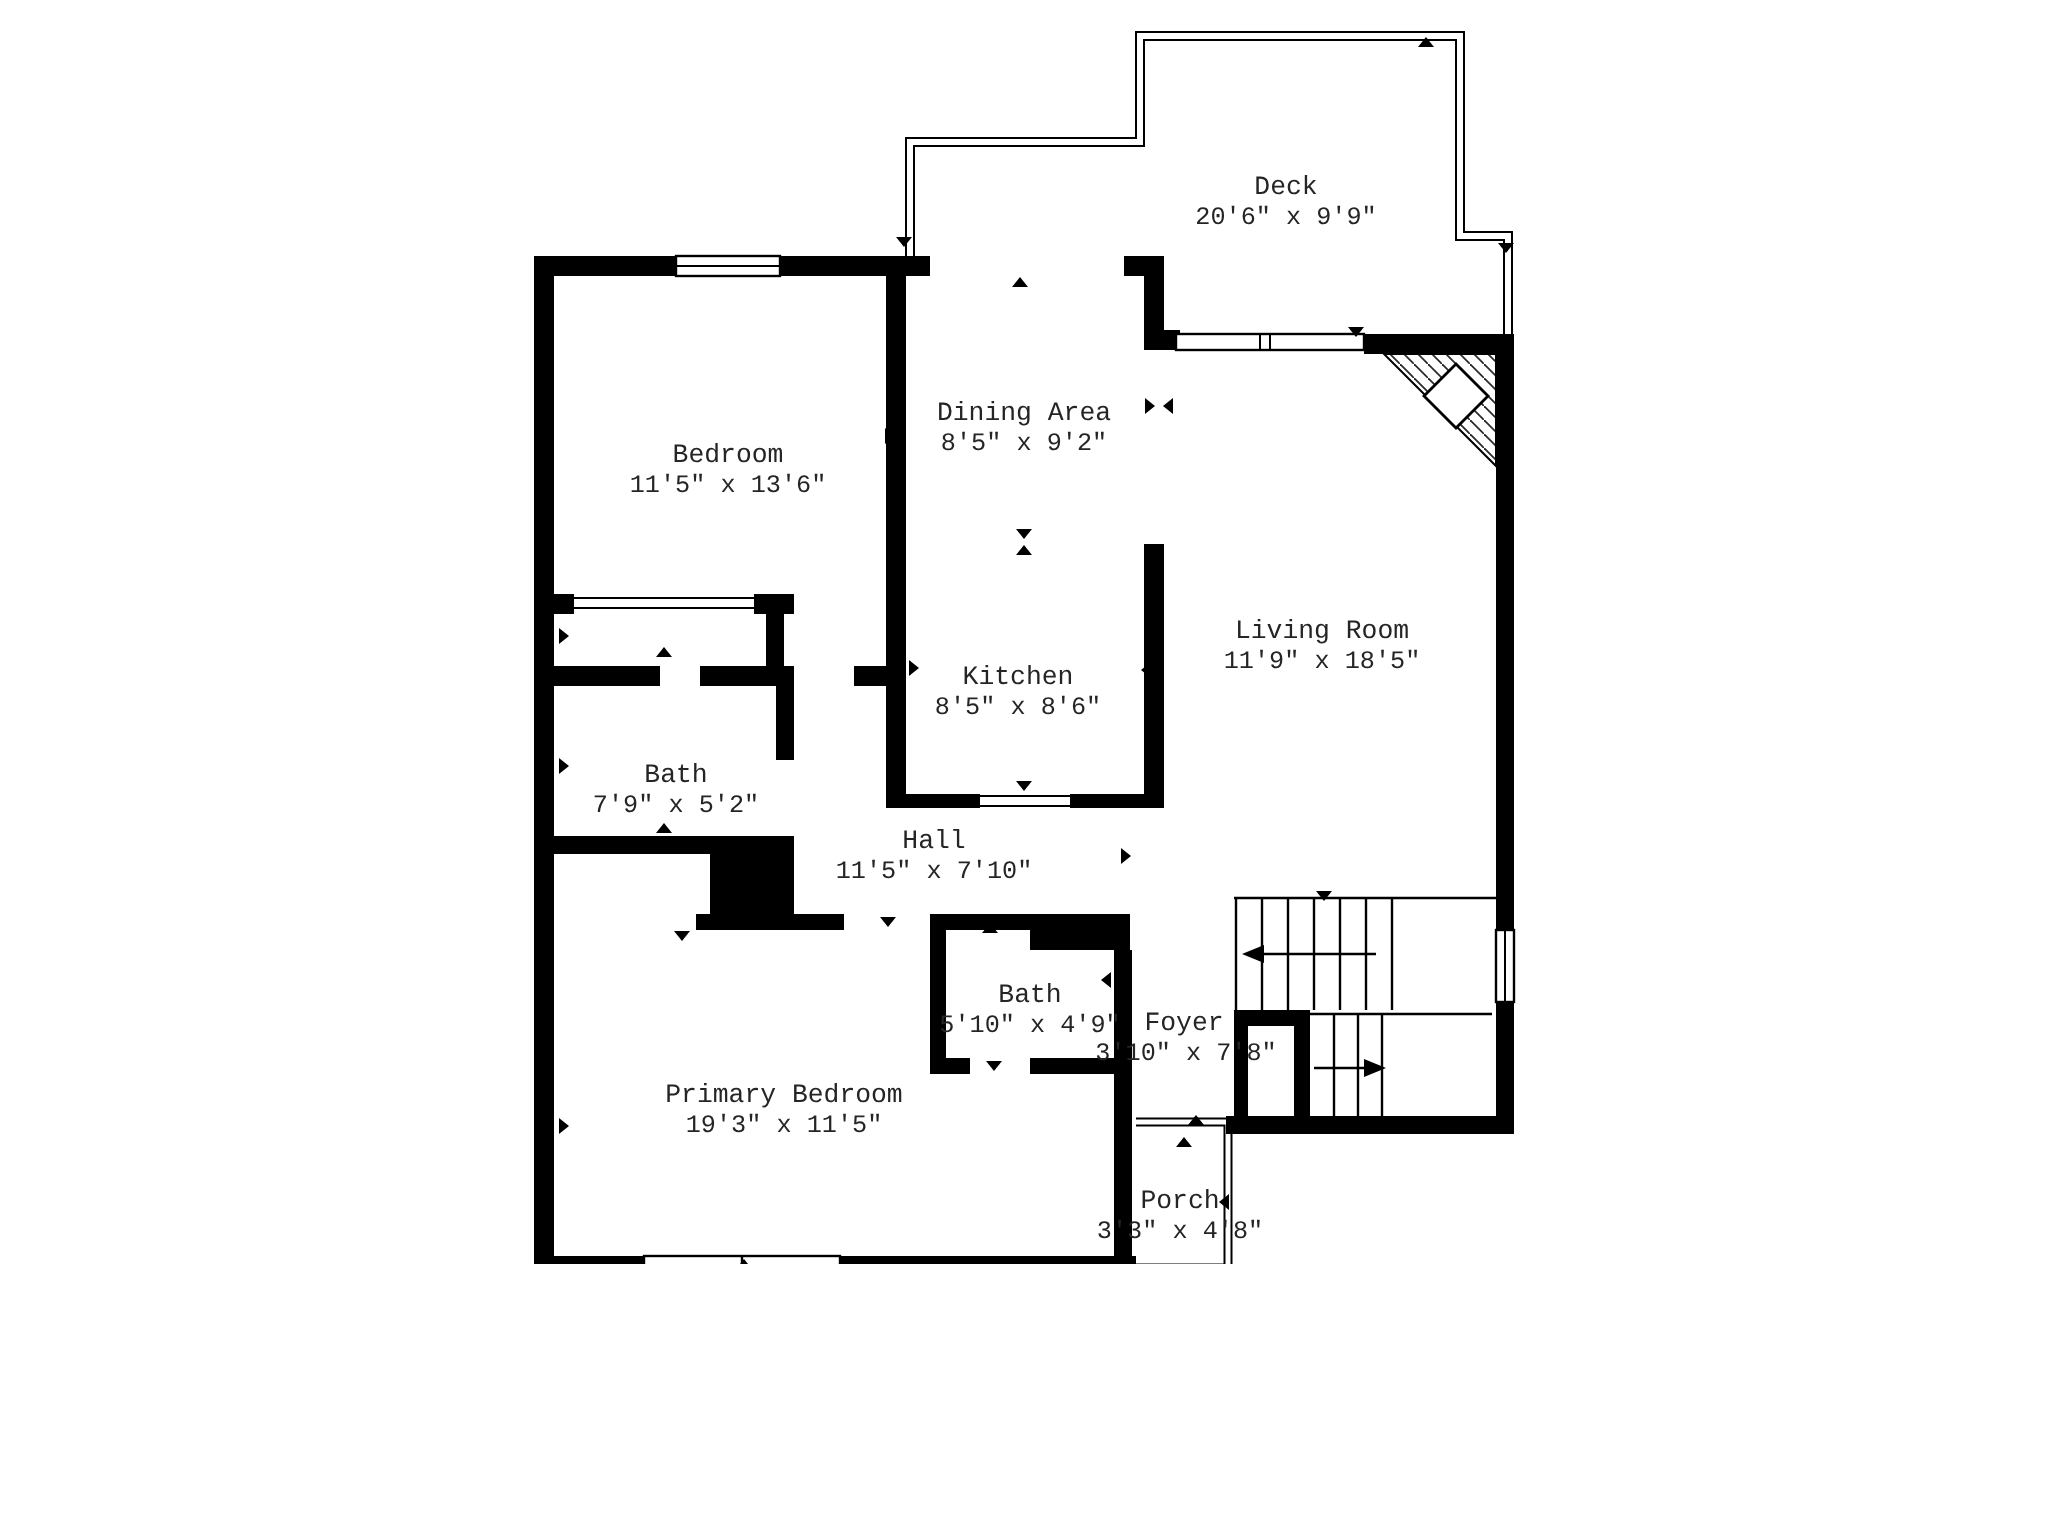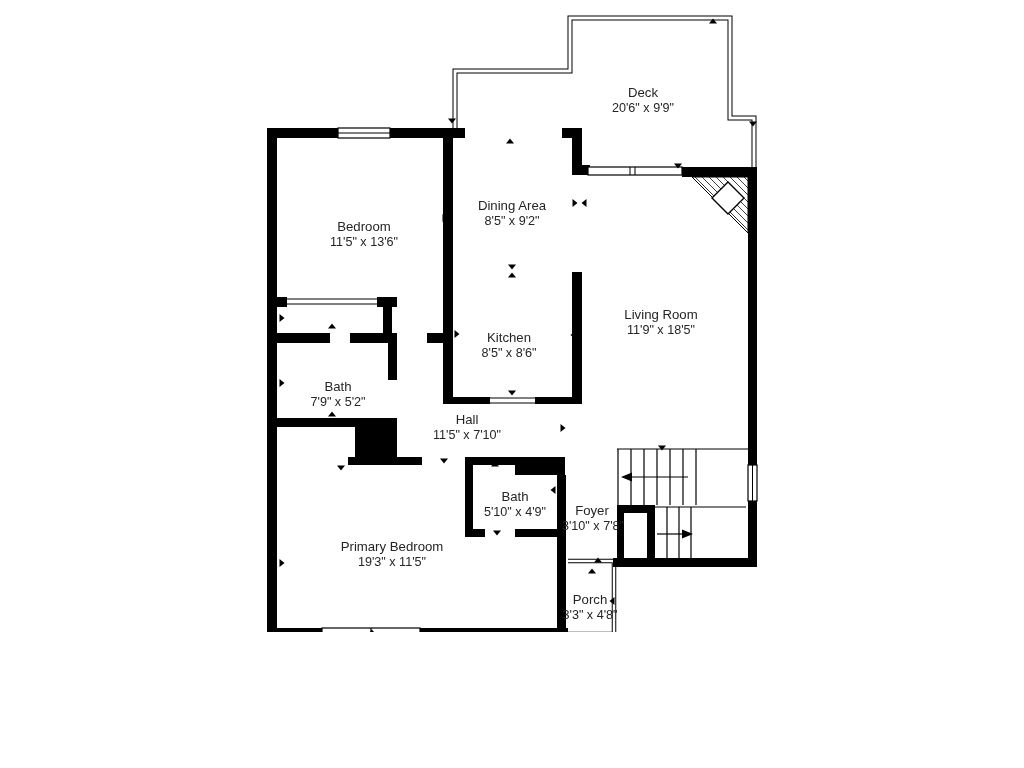--- a/index.html
+++ b/index.html
@@ -1,17 +1,17 @@
 <!DOCTYPE html>
 <html><head>
 <meta charset="utf-8">
 <style>
   html,body{margin:0;padding:0;background:#ffffff;}
   .page{position:relative;width:1024px;height:632px;background:#ffffff;overflow:hidden;
-        font-family:Liberation Sans, sans-serif;}
+        font-family:Liberation Mono, monospace;}
   svg{position:absolute;left:0;top:0;}
   text.room-name{font-size:13.2px;fill:#252525;}
   text.room-dims{font-size:12.6px;fill:#252525;}
   text.footer{font-size:7px;fill:#3a3a3a;}
   .wall{fill:#000000;}
   .thin{stroke:#000000;stroke-width:1.2;fill:none;}
   .marker{fill:#000000;}
 </style>
 </head>
 <body>

